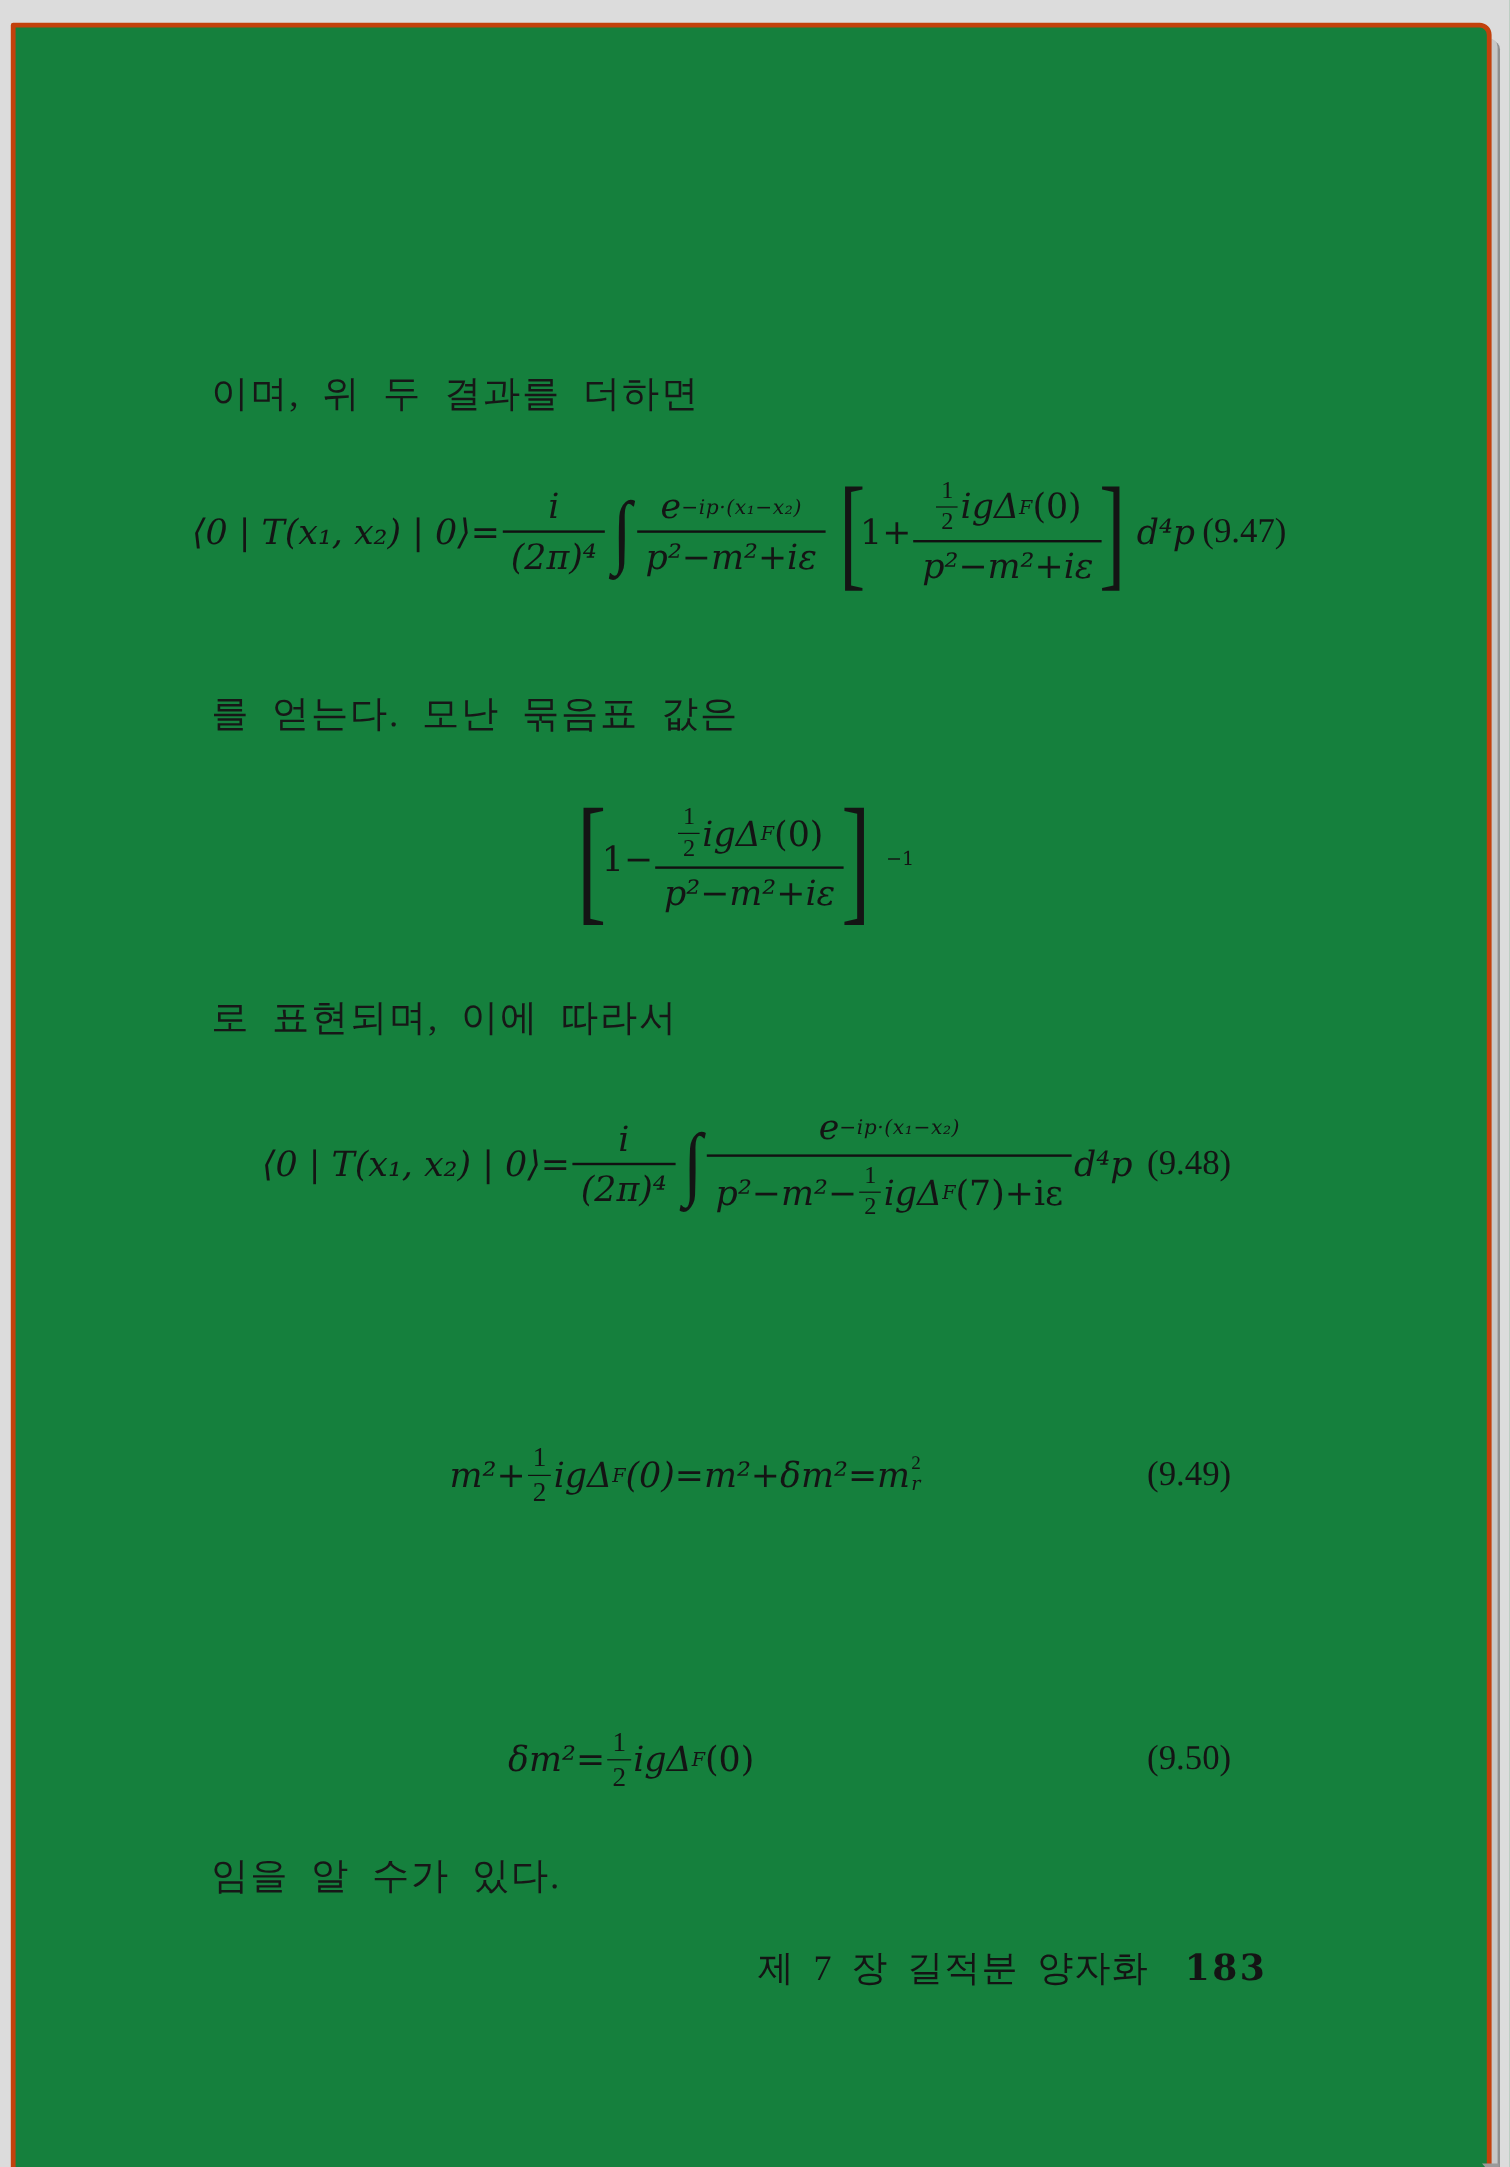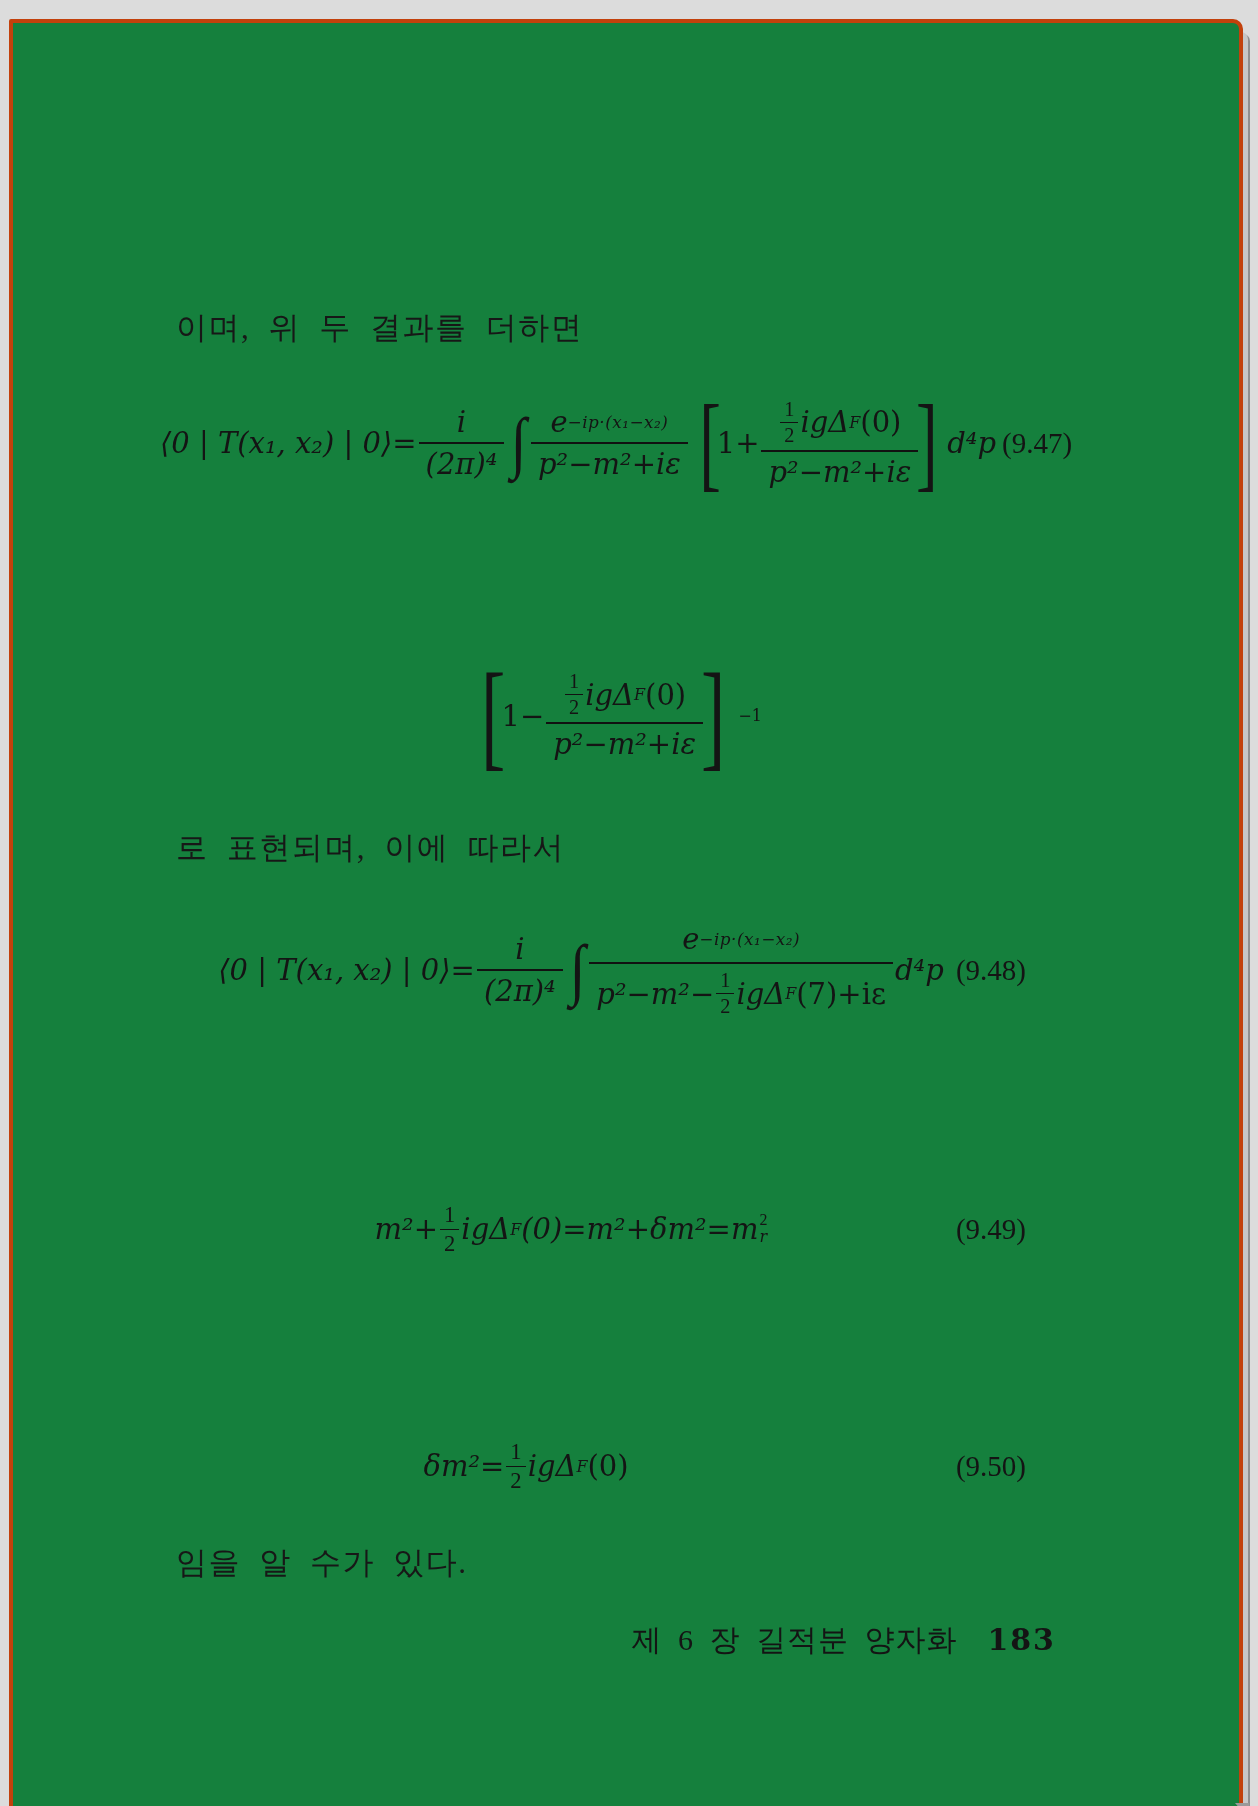--- a/index.html
+++ b/index.html
@@ -178,20 +178,21 @@
               <span class="math upright">(0)</span>
           </span>
           <span class="den math">p²−m²+iε</span>
         </span>
         <span class="brk brk-r" style="font-size:105px">]</span>
         <span class="math">d⁴p</span>
         <span class="eqnum eqnum-inline">(9.47)</span>
       </span>
     </div>
 
+    <div class="kr" style="top:551px">를 얻는다. 모난 묶음표 값은</div>
 
     <div class="eq" style="top:620px;height:146px">
       <span class="mrow">
         <span class="brk brk-l" style="font-size:118px">[</span>
         <span class="math upright">1−</span>
         <span class="frac">
           <span class="num">
             <span class="frac half">
               <span class="num upright">1</span>
               <span class="den upright">2</span>
@@ -268,17 +269,17 @@
         <span class="math">igΔ</span>
           <span class="fsub math">F</span>
           <span class="math upright">(0)</span>
       </span>
       <span class="eqnum eqnum-abs">(9.50)</span>
     </div>
 
     <div class="kr" style="top:1519px">임을 알 수가 있다.</div>
 
     <div class="footer" style="top:1597px">
-      <span>제 6 장   길적분 양자화</span><span class="pageno">183</span>
+      <span>제 7 장   길적분 양자화</span><span class="pageno">183</span>
     </div>
 
   </div>
 </div>
 
 </body></html>

